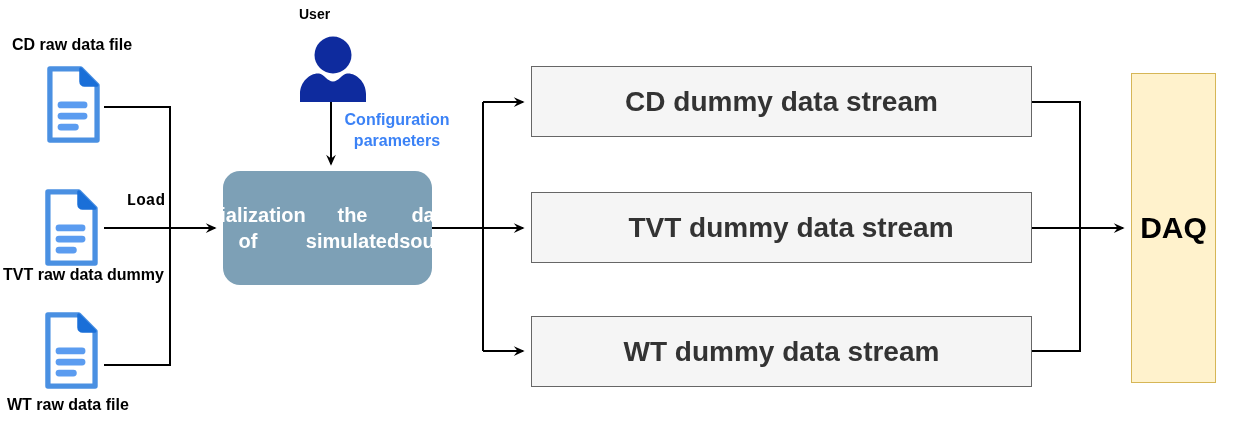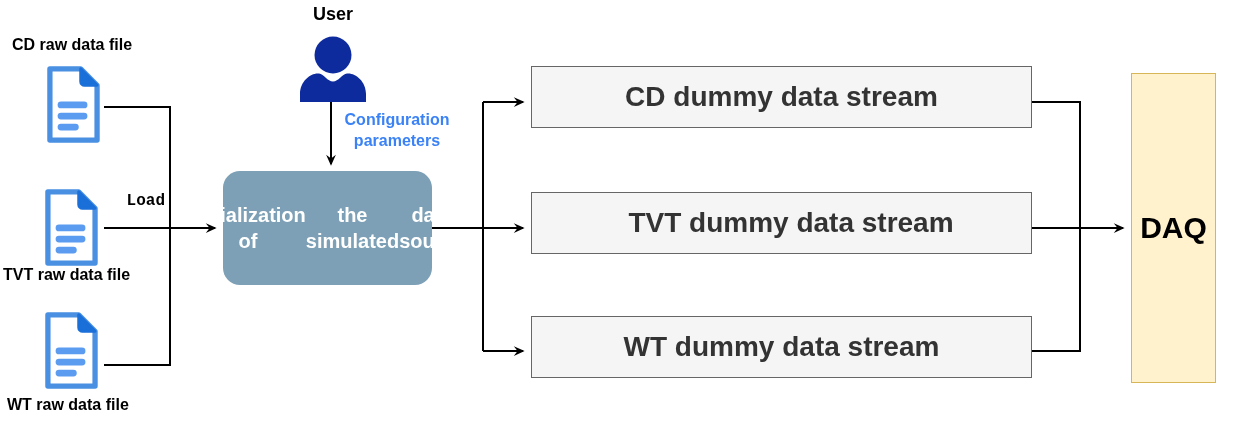--- a/index.html
+++ b/index.html
@@ -19,21 +19,21 @@
     pointer-events: none;
   }
   .abs { position: absolute; }
   .node-label {
     color: #000000;
     font-size: 16px;
     line-height: 18px;
     white-space: nowrap;
   }
   .file-icon-svg { position: absolute; width: 62px; height: 77px; }
-  .user-label { text-align: center; font-size: 18px; }
+  .user-label { text-align: left; font-size: 14px; }
   .load-label { text-align: right; font-size: 16px; font-family: Liberation Mono, monospace; }
   .config-label {
     text-align: center;
     font-size: 16px;
     line-height: 21px;
     color: #3b82f6;
   }
   .init-box {
     position: absolute;
     left: 223px; top: 171px;
@@ -45,21 +45,21 @@
     align-items: center;
     justify-content: center;
     color: #ffffff;
     font-size: 20px;
     line-height: 26px;
     text-align: center;
   }
   .stream-box {
     position: absolute;
     left: 531px;
-    width: 501px; height: 62px;
+    width: 501px; height: 71px;
     background: #f5f5f5;
     border: 1px solid #666666;
     box-sizing: border-box;
     display: flex;
     align-items: center;
     justify-content: center;
     color: #333333;
     font-size: 28px;
   }
   .stream-cd  { top: 66px; }
@@ -123,21 +123,21 @@
   </svg>
 
   <svg class="file-icon-svg" style="left:40px; top:189px" viewBox="0 0 64 80" xmlns="http://www.w3.org/2000/svg">
     <path d="M8 3 h32 l17 17 v57 h-49 z" fill="#ffffff" stroke="#4a90e2" stroke-width="5.5" stroke-linejoin="round"></path>
     <path d="M40 3 v13 a4 4 0 0 0 4 4 h13 z" fill="#1a6fd8" stroke="#1a6fd8" stroke-width="3" stroke-linejoin="round"></path>
     <rect x="16" y="37" width="31" height="7" rx="3.5" fill="#5b9cf0"></rect>
     <rect x="16" y="48.5" width="31" height="7" rx="3.5" fill="#5b9cf0"></rect>
     <rect x="16" y="60" width="22" height="7" rx="3.5" fill="#5b9cf0"></rect>
   </svg>
 
-  <div class="abs node-label" style="left:3px; top:266px">TVT raw data file</div>
+  <div class="abs node-label" style="left:3px; top:266px">TVT raw data dummy</div>
 
   <svg class="file-icon-svg" style="left:40px; top:312px" viewBox="0 0 64 80" xmlns="http://www.w3.org/2000/svg">
     <path d="M8 3 h32 l17 17 v57 h-49 z" fill="#ffffff" stroke="#4a90e2" stroke-width="5.5" stroke-linejoin="round"></path>
     <path d="M40 3 v13 a4 4 0 0 0 4 4 h13 z" fill="#1a6fd8" stroke="#1a6fd8" stroke-width="3" stroke-linejoin="round"></path>
     <rect x="16" y="37" width="31" height="7" rx="3.5" fill="#5b9cf0"></rect>
     <rect x="16" y="48.5" width="31" height="7" rx="3.5" fill="#5b9cf0"></rect>
     <rect x="16" y="60" width="22" height="7" rx="3.5" fill="#5b9cf0"></rect>
   </svg>
 
   <div class="abs node-label" style="left:7px; top:396px">WT raw data file</div>

